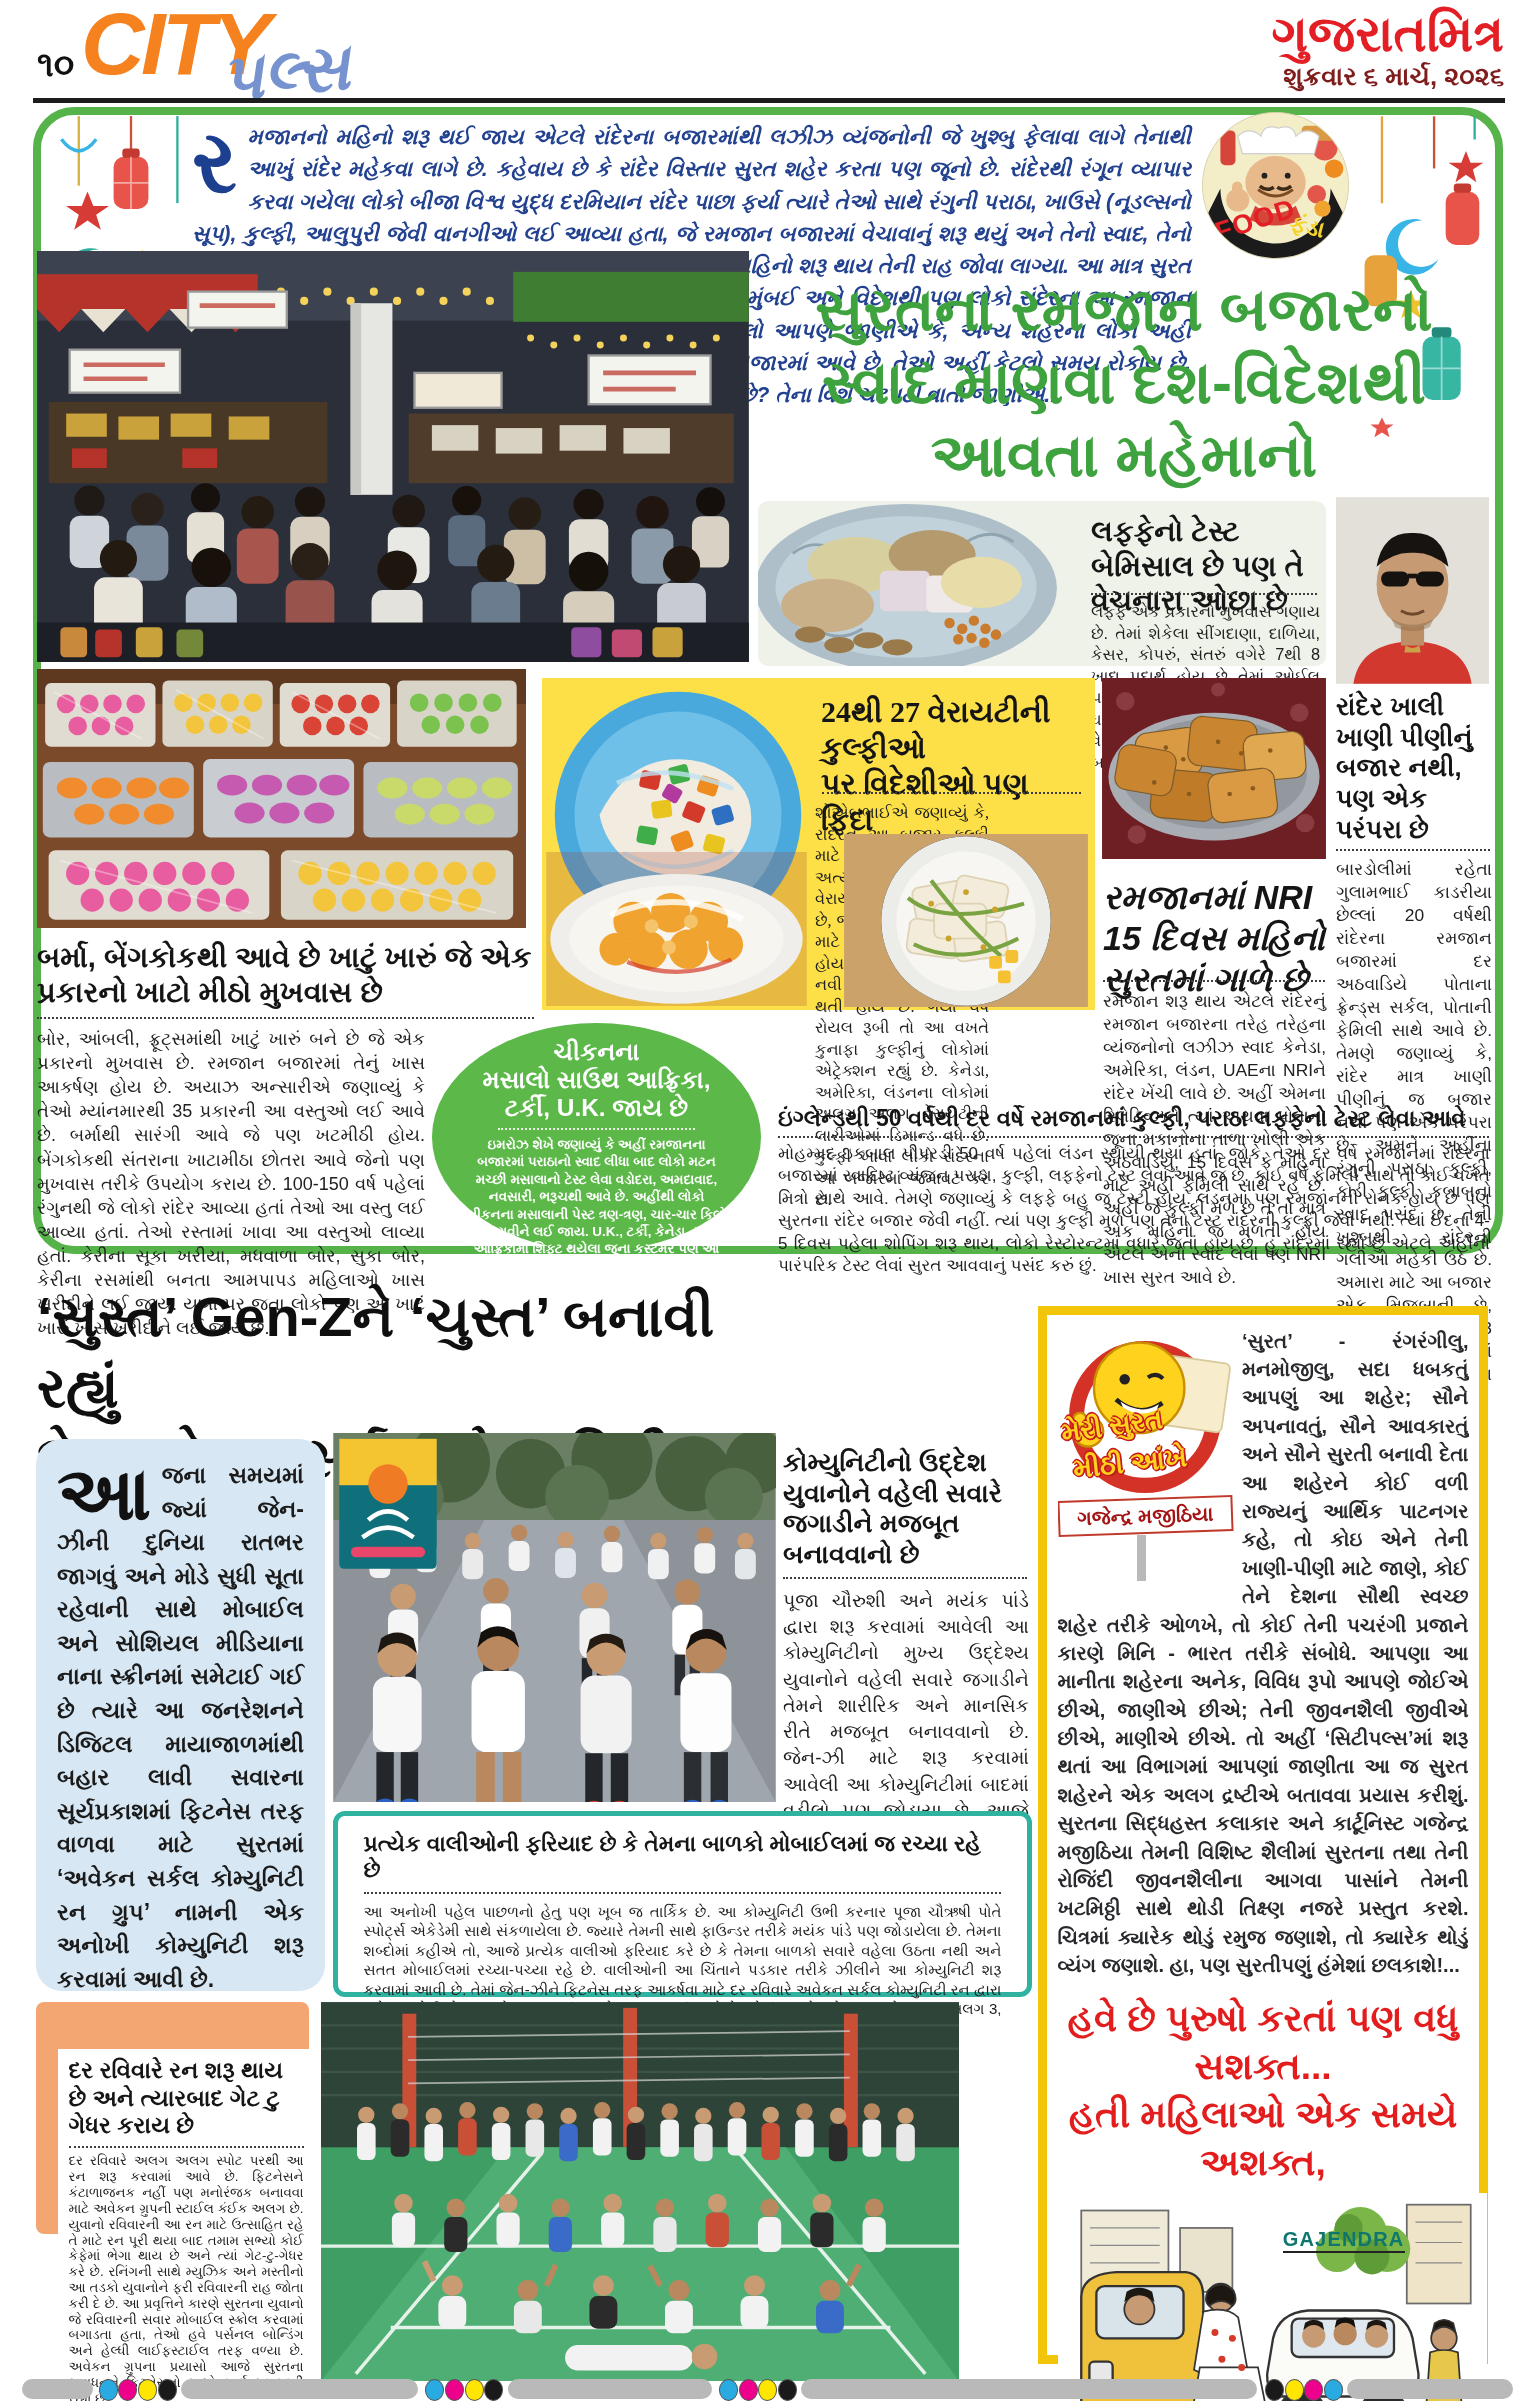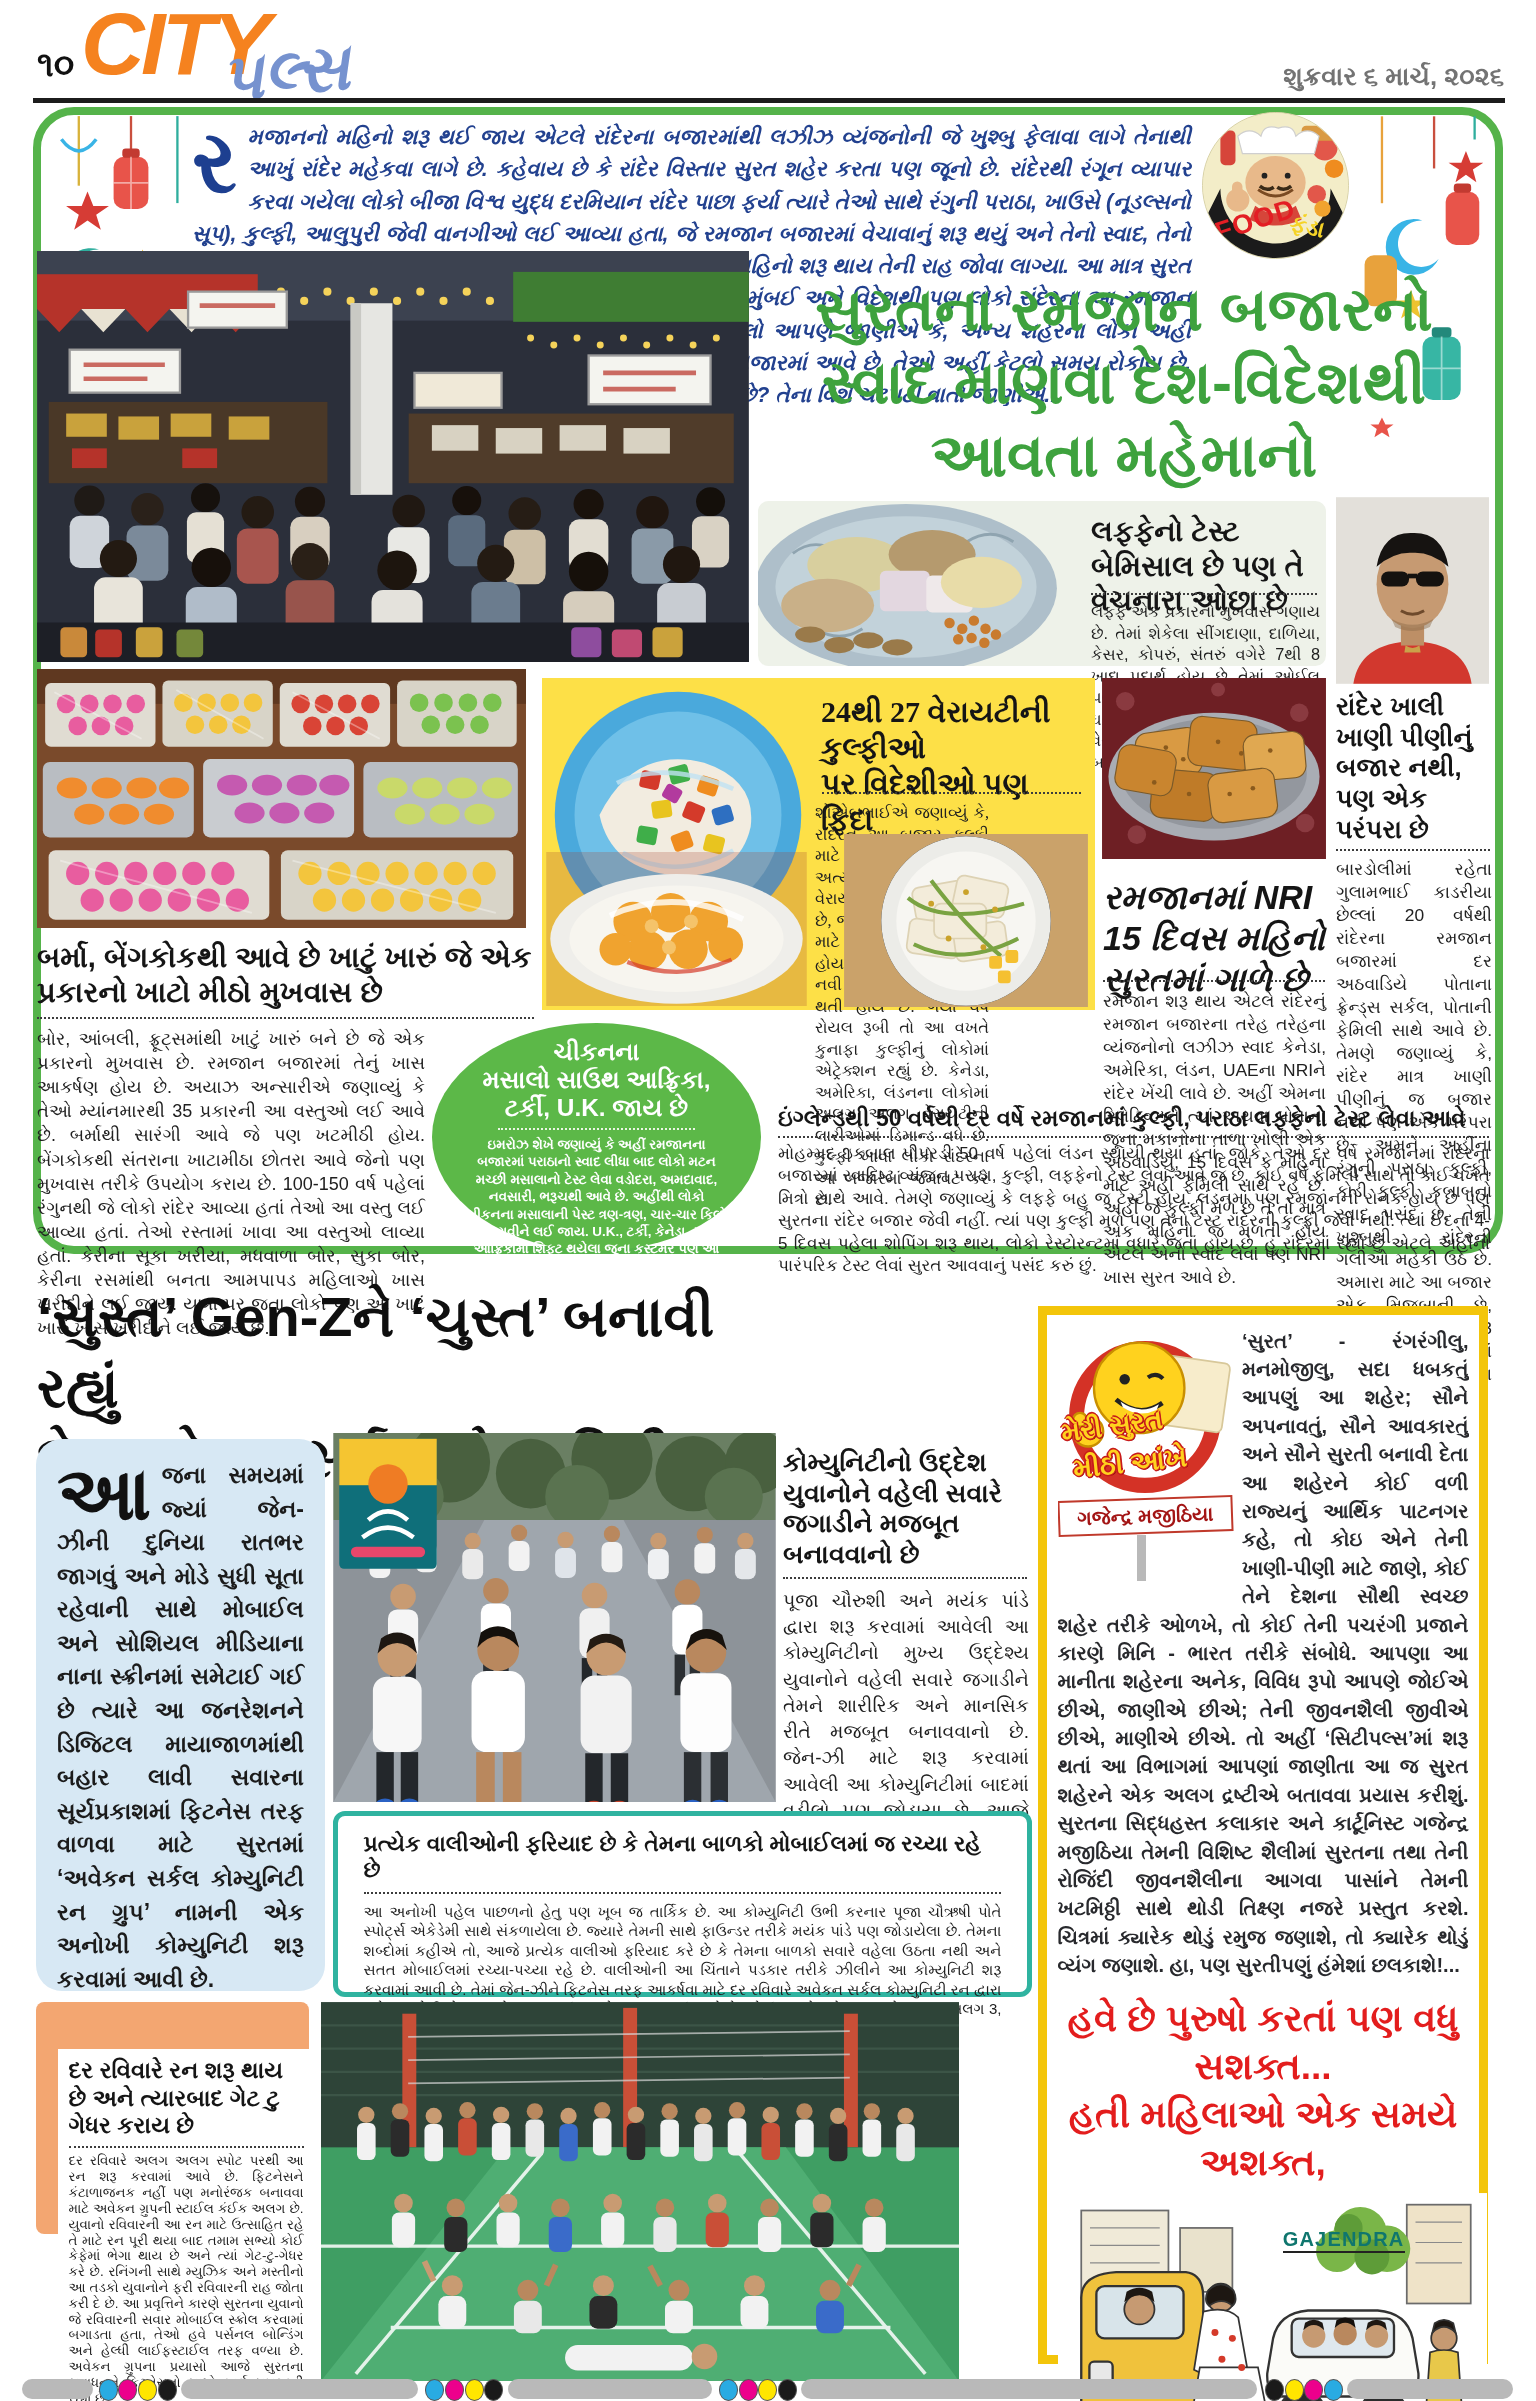--- a/index.html
+++ b/index.html
@@ -8,21 +8,21 @@
   .abs{position:absolute;}
   .jt{text-align:justify;}
   .ctr{text-align:center;}
   .dotted{border-top:2.9px dotted #3c3c3c;height:0;}
   .dotted-w{border-top:2.3px dotted #eaf6e4;height:0;}
   
   .pagenum{font-size:34px;font-weight:bold;color:#111;}
   .city{font-size:88px;font-weight:900;color:#f5821f;letter-spacing:-3.5px;font-style:italic;}
   .pulse{font-size:65px;font-weight:bold;font-style:italic;color:#7692cf;transform:rotate(-6deg);}
   .masthead{font-size:50px;font-weight:900;color:#e31e24;}
-  .dateline{font-size:25.6px;font-weight:bold;color:#737373;}
+  .dateline{font-size:25.6px;font-weight:bold;color:#7f1d1d;}
   .toprule{background:#1c1c1c;}
   
   .frame{border:8.7px solid #55b34a;border-radius:41px;background:#fff;}
   .intro{font-size:21.5px;line-height:1.5;color:#22418f;font-style:italic;font-weight:600;}
   .dropcap{float:left;font-weight:bold;line-height:.85;margin:3.5px 10.5px 0 0;}
   .main-head{font-size:60px;font-weight:800;color:#3ea23e;line-height:1.22;}
   .sec-head{font-weight:800;color:#151515;line-height:1.2;}
   .bodytxt{line-height:1.32;color:#202020;}
   .panel{background:#eef2e9;border-radius:10.5px;}
   .yellowbox{background:#fde047;font-family:Liberation Serif, serif;}
@@ -50,20 +50,21 @@
   .dot{width:17.4px;height:20px;border-radius:50%;display:inline-block;border:1.2px solid #555;}
 </style>
 </head>
 <body>
 
 <div class="page">
 
   <div class="abs pagenum" style="left:37px;top:45px;">૧૦</div>
   <div class="abs city" style="left:81px;top:-7px;">CITY</div>
   <div class="abs pulse" style="left:221px;top:35px;">પલ્સ</div>
+  <div class="abs masthead" style="right:33px;top:4.6px;width:407px;text-align:right;">ગુજરાતમિત્ર</div>
   <div class="abs dateline" style="right:33px;top:62px;width:407px;text-align:right;">શુક્રવાર ૬ માર્ચ, ૨૦૨૬</div>
   <div class="abs toprule" style="left:33px;top:98px;width:1472px;height:5.2px;"></div>
 
   <div class="abs frame" style="left:33px;top:107px;width:1454px;height:1131px;"></div>
 
   <svg class="abs" style="left:44px;top:116px;" width="174" height="325" viewBox="0 0 300 560">
     <line x1="60" y1="0" x2="60" y2="120" stroke="#d8b23a" stroke-width="4"></line>
     <line x1="150" y1="0" x2="150" y2="60" stroke="#c94f3e" stroke-width="4"></line>
     <line x1="230" y1="0" x2="230" y2="150" stroke="#2fae9e" stroke-width="4"></line>
     <path d="M30 40 q30 40 60 0" stroke="#39b4e6" stroke-width="6" fill="none"></path>

